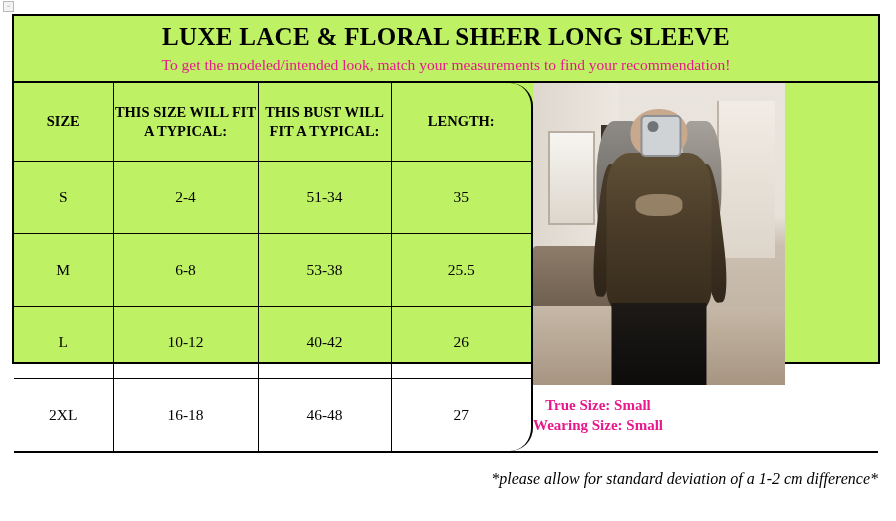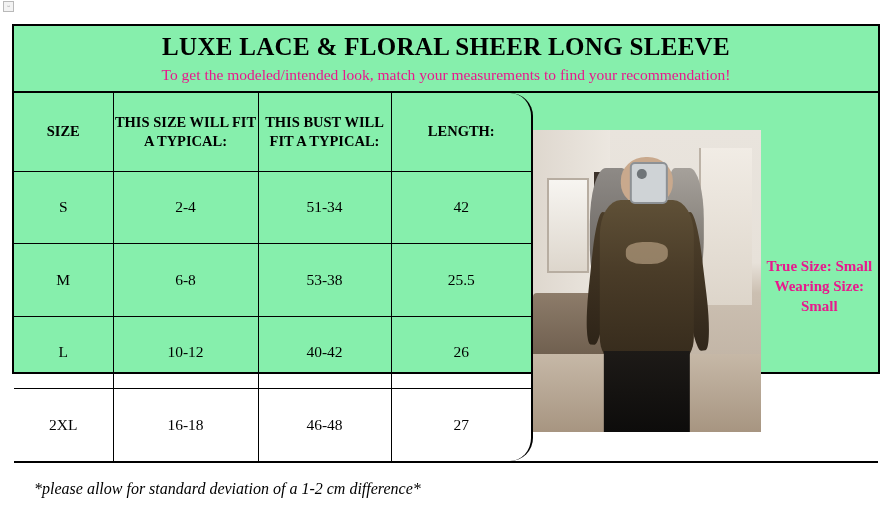--- a/index.html
+++ b/index.html
@@ -36,26 +36,26 @@
     border: 1px solid #b9b9b9;
     background: #f3f3f3;
     font-size: 6px;
     line-height: 8px;
     text-align: center;
     color: #666;
   }
   .sheet {
     position: absolute;
     left: 12px;
-    top: 24px;
+    top: 14px;
     width: 868px;
     height: 350px;
     border: 2px solid #000000;
     box-sizing: border-box;
-    background: #86efac;
+    background: #bef264;
   }
   .title-block {
     border-bottom: 2px solid #000000;
     text-align: center;
     padding: 7px 0 8px 0;
   }
   .title {
     font-family: "Liberation Serif", serif;
     font-size: 25px;
     font-weight: bold;
@@ -122,24 +122,23 @@
     border-right: none;
   }
   .col-size { width: 99px; }
   .col-fit  { width: 145px; }
   .col-bust { width: 133px; }
   .col-len  { width: 140px; }
 
   .photo-pane {
     flex: 1;
     display: flex;
-    flex-direction: row;
-    align-items: center;
-    box-sizing: border-box;
-    padding-top: 9px;
+    flex-direction: column;
+    align-items: flex-start;
+    box-sizing: border-box;
   }
   .photo-frame {
     width: 252px;
     height: 302px;
     position: relative;
     overflow: hidden;
     background: #cfc6bd;
   }
   
   .room {
@@ -263,21 +262,21 @@
     line-height: 1.35;
   }
   .caption div {
     font-family: "Liberation Serif", serif;
     font-weight: bold;
     font-size: 15px;
     color: #e8188c;
   }
   .footer-note {
     border-top: 2px solid #000000;
-    text-align: left;
+    text-align: right;
     font-family: "Liberation Serif", serif;
     font-style: italic;
     font-size: 16px;
     color: #000000;
     height: 52px;
     line-height: 52px;
     padding-left: 20px;
   }
 </style>
 </head>
@@ -312,21 +311,21 @@
               <th>THIS SIZE WILL FIT A TYPICAL:</th>
               <th>THIS BUST WILL FIT A TYPICAL:</th>
               <th>LENGTH:</th>
             </tr>
           </thead>
           <tbody>
             <tr>
               <td>S</td>
               <td>2-4</td>
               <td>51-34</td>
-              <td>42</td>
+              <td>35</td>
             </tr>
             <tr>
               <td>M</td>
               <td>6-8</td>
               <td>53-38</td>
               <td>25.5</td>
             </tr>
             <tr>
               <td>L</td>
               <td>10-12</td>

